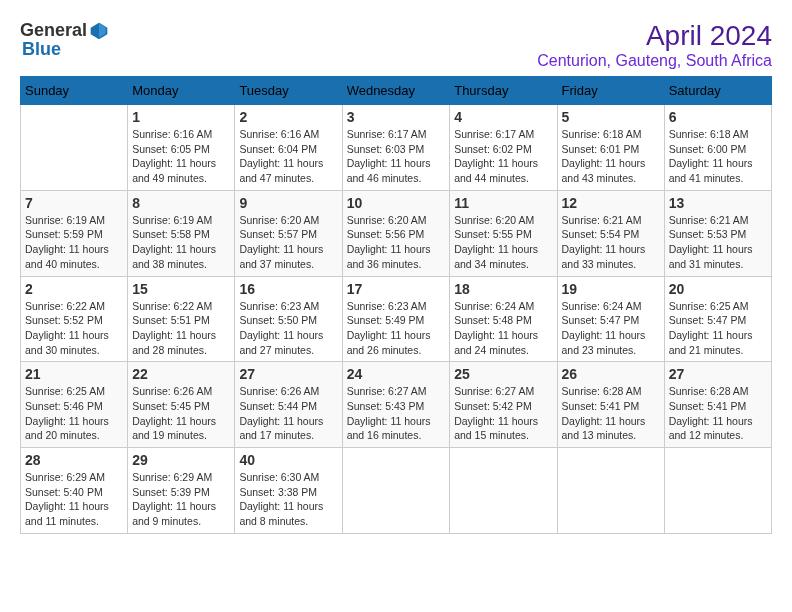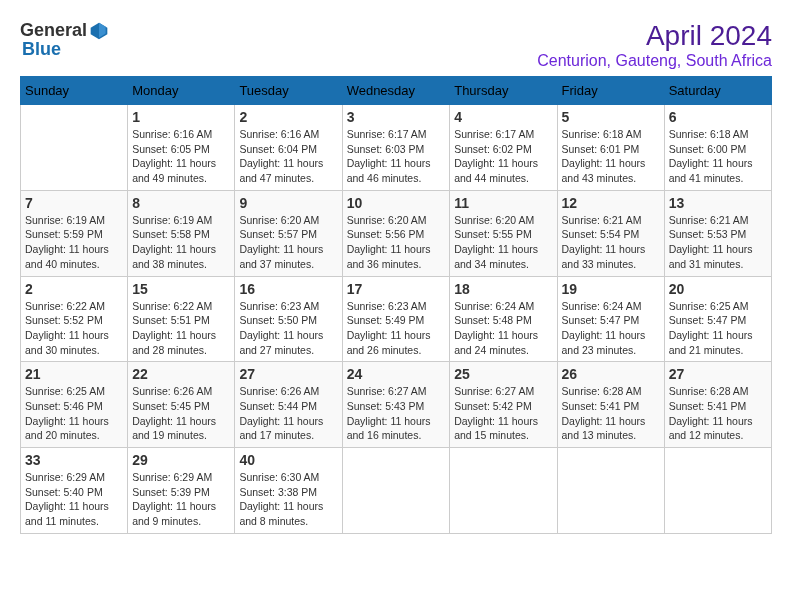--- a/index.html
+++ b/index.html
@@ -310,21 +310,21 @@
         <td>
           <span class="day-number">27</span>
           <div class="day-info" style="white-space: pre-line;">Sunrise: 6:28 AM
 Sunset: 5:41 PM
 Daylight: 11 hours
 and 12 minutes.</div>
         </td>
       </tr>
       <tr>
         <td>
-          <span class="day-number">33</span>
+          <span class="day-number">28</span>
           <div class="day-info" style="white-space: pre-line;">Sunrise: 6:29 AM
 Sunset: 5:40 PM
 Daylight: 11 hours
 and 11 minutes.</div>
         </td>
         <td>
           <span class="day-number">29</span>
           <div class="day-info" style="white-space: pre-line;">Sunrise: 6:29 AM
 Sunset: 5:39 PM
 Daylight: 11 hours

